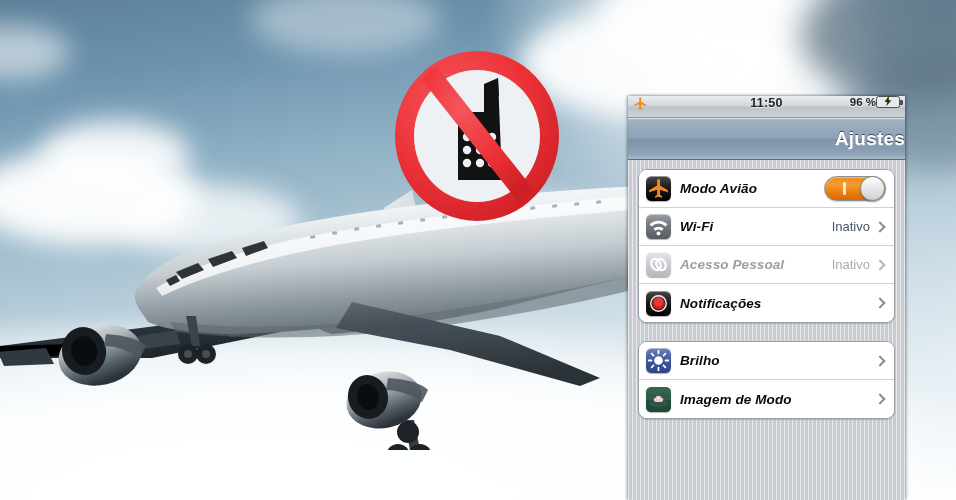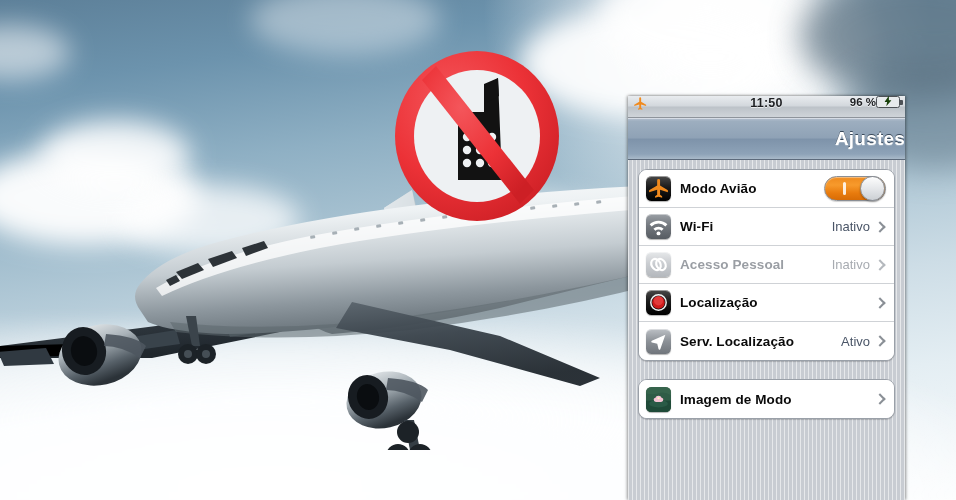--- a/index.html
+++ b/index.html
@@ -94,21 +94,21 @@
   }
 
   .row {
     display:flex; align-items:center; height:38px; padding:0 8px 0 7px;
     border-bottom:1px solid #cfd2d6; background:#fff; position:relative;
   }
   .row:last-child { border-bottom:none; }
 
   .row .ico { width:25px; height:25px; border-radius:5.5px; flex:0 0 25px; margin-right:9px;
               position:relative; overflow:hidden; box-shadow:inset 0 1px 0 rgba(255,255,255,.45), 0 1px 1px rgba(0,0,0,.3); }
-  .row .label { font-size:13.5px; font-weight:bold; color:#0a0a0a; letter-spacing:.1px; }
+  .row .label { font-size:13.5px; font-weight:bold; color:#0a0a0a; letter-spacing:.1px;font-style:italic; }
   .row.disabled .label { color:#9a9ea4; }
   .row .value { margin-left:auto; font-size:13px; color:#4a5567; padding-right:6px;text-align:right; }
   .row.disabled .value { color:#a7abb1; }
   .chev { width:8px; height:8px; border-right:2.4px solid #8a8f96; border-bottom:2.4px solid #8a8f96;
           transform:rotate(-45deg); flex:0 0 auto; margin-right:2px; }
   .row.disabled .chev { border-color:#b4b8bd; }
 
   
   .toggle { margin-left:auto; width:62px; height:25px; border-radius:13px; position:relative;
             border:1px solid #8b8f95; background:linear-gradient(180deg,#ef8a1d,#f79a2c 35%,#e87b0d 70%,#d86c05);
@@ -363,40 +363,43 @@
       </div>
 
       <div class="row">
         <span class="ico ic-notif">
           <svg viewBox="0 0 24 24">
             <circle cx="12" cy="12" r="7.4" fill="none" stroke="#f2f2f2" stroke-width="1.4"></circle>
             <circle cx="12" cy="12" r="6" fill="#d01b1b"></circle>
             <circle cx="12" cy="10.4" r="4.4" fill="#e33a3a"></circle>
           </svg>
         </span>
-        <span class="label">Localização</span>
+        <span class="label">Notificações</span>
         <span class="value"></span>
         <span class="chev"></span>
       </div>
 
+    </div>
+
+    <div class="group">
+
+
       <div class="row">
-        <span class="ico ic-loc">
+        <span class="ico ic-bright">
           <svg viewBox="0 0 24 24">
-              <path d="M18.6 5.4 5.6 11.3c-.8.35-.7 1.5.15 1.7l5.05 1.2 1.2 5.05c.2.85 1.35.95 1.7.15z" fill="#fff"></path>
-            </svg>
-        </span>
-        <span class="label">Serv. Localização</span>
-        <span class="value">Ativo</span>
+            <circle cx="12" cy="12" r="4.1" fill="#fff"></circle>
+            <g stroke="#fff" stroke-width="1.7" stroke-linecap="round">
+              <path d="M12 2.6v2.6M12 18.8v2.6M2.6 12h2.6M18.8 12h2.6M5.4 5.4l1.85 1.85M16.75 16.75l1.85 1.85M18.6 5.4l-1.85 1.85M7.25 16.75 5.4 18.6"></path>
+            </g>
+          </svg>
+        </span>
+        <span class="label">Brilho</span>
+        <span class="value"></span>
         <span class="chev"></span>
       </div>
-    </div>
-
-    <div class="group">
-
-
 
       <div class="row">
         <span class="ico ic-wall">
           <svg viewBox="0 0 24 24">
             <rect width="24" height="24" fill="#2f5c46"></rect>
             <rect y="13" width="24" height="11" fill="#1f4a38"></rect>
             <ellipse cx="12" cy="16" rx="9" ry="3.6" fill="#2a5a46"></ellipse>
             <g fill="#f5c3d4">
               <ellipse cx="12" cy="12.4" rx="4.4" ry="2.1"></ellipse>
               <ellipse cx="12" cy="10.6" rx="2.6" ry="2.2"></ellipse>

